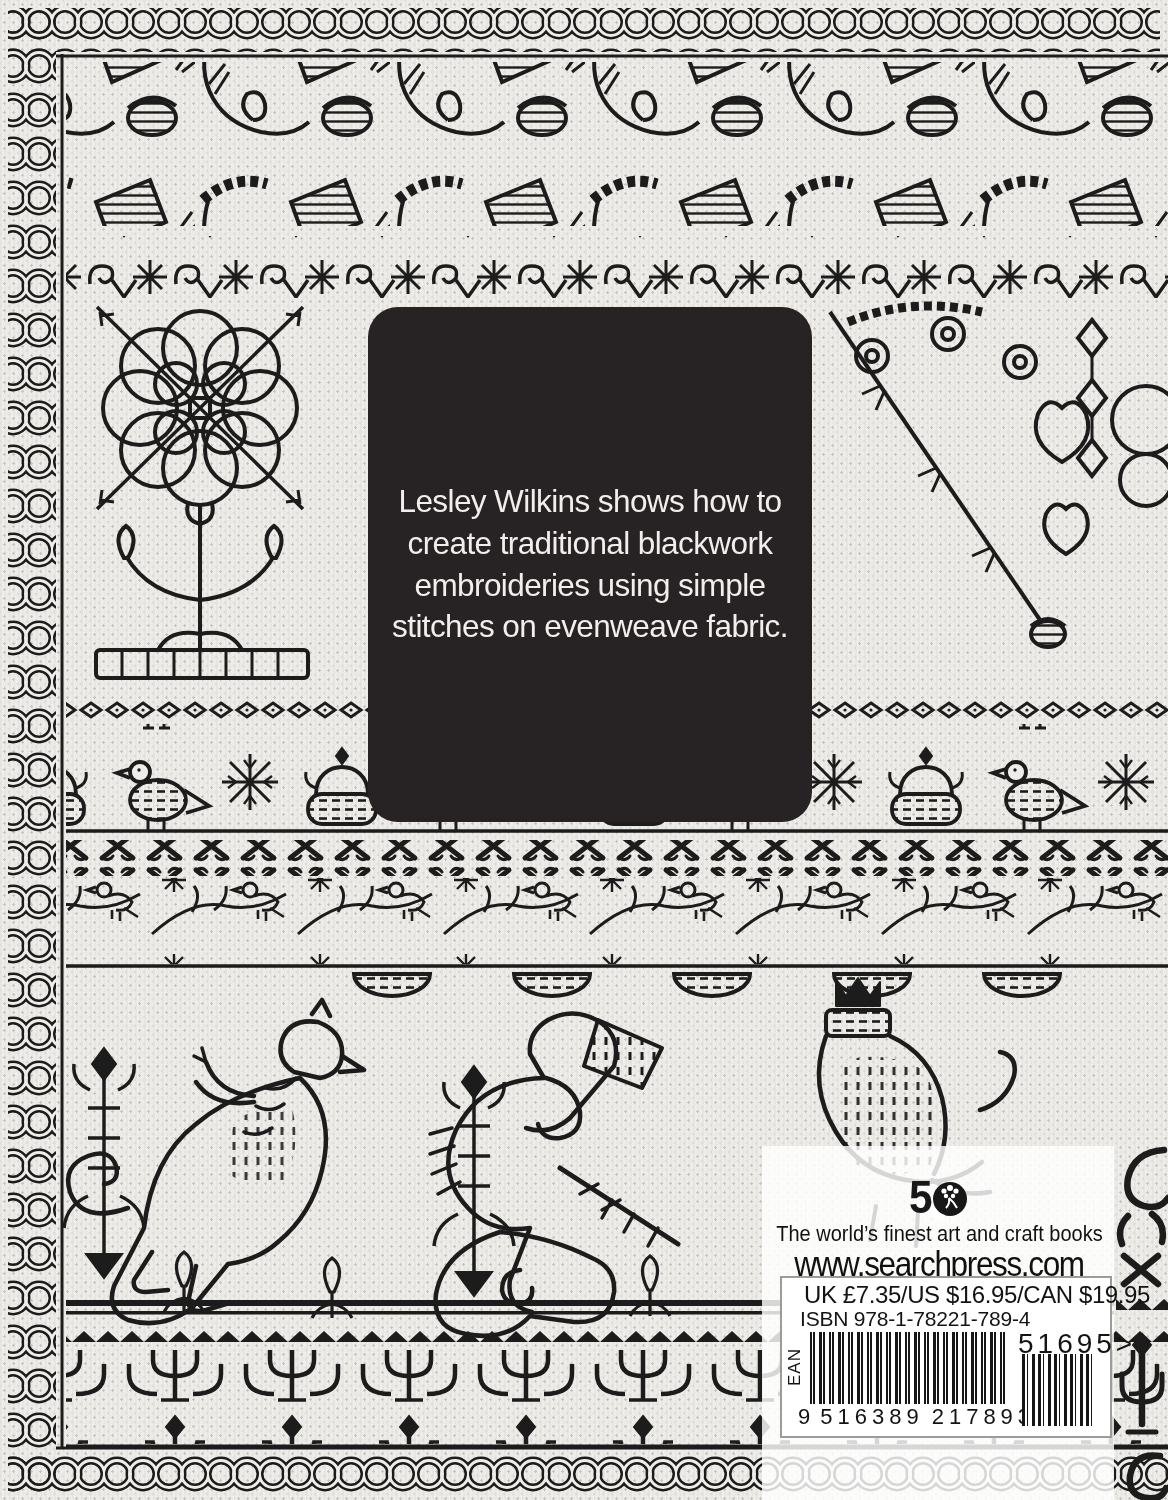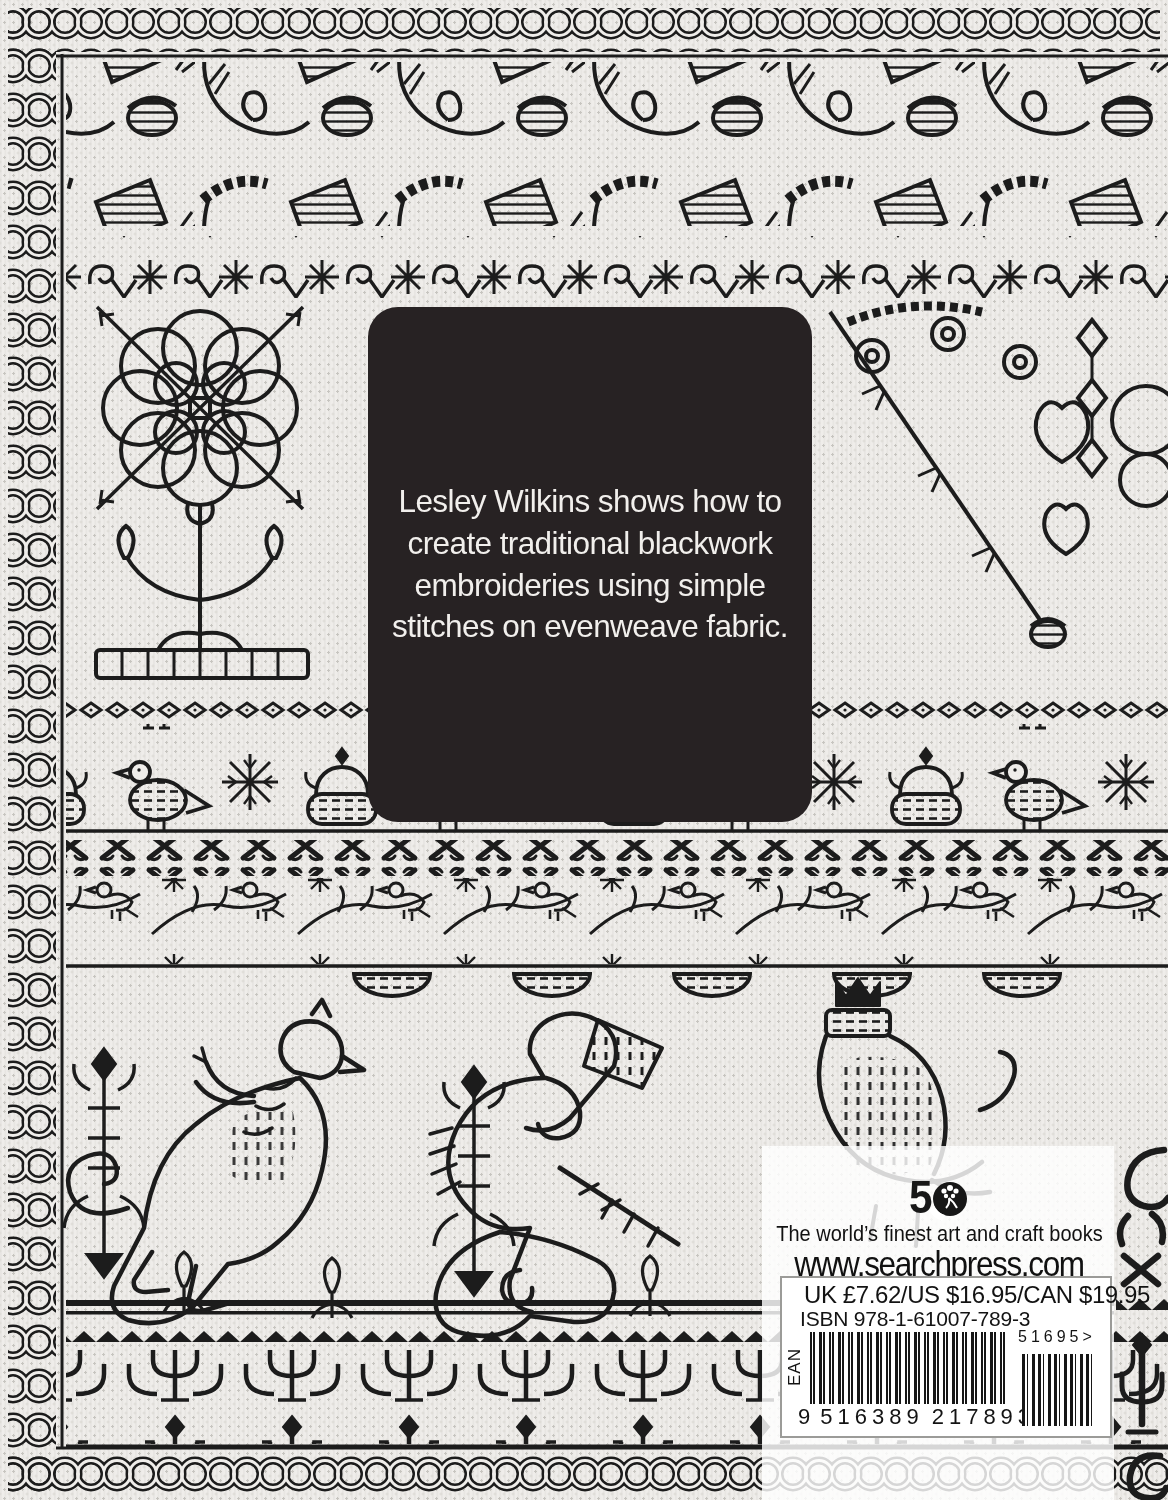--- a/index.html
+++ b/index.html
@@ -47,21 +47,21 @@
   .prices{position:absolute;left:22px;top:3px;font-size:24px;color:#131313;white-space:nowrap;letter-spacing:-0.4px;}
   .isbn{position:absolute;left:18px;top:29px;font-size:21px;color:#131313;white-space:nowrap;letter-spacing:-0.2px;}
   .ean-label{position:absolute;left:3px;top:70px;font-size:17px;color:#131313;writing-mode:vertical-rl;transform:rotate(180deg);letter-spacing:1px;}
   .bars-main{
     position:absolute;left:28px;top:54px;width:198px;height:72px;
     background:repeating-linear-gradient(90deg,#161616 0 2px,#fff 2px 3.5px,#161616 3.5px 5px,#fff 5px 9px,#161616 9px 12px,#fff 12px 13.5px,#161616 13.5px 15px,#fff 15px 19px);
   }
   .digits-row{position:absolute;left:16px;top:126px;font-size:22px;color:#131313;display:flex;}
   .digits-row .lead{margin-right:10px;}
   .digits-row .grp{letter-spacing:5px;margin-right:8px;}
-  .addon-digits{position:absolute;left:236px;top:50px;width:86px;font-size:16px;letter-spacing:4px;color:#131313;white-space:nowrap;}
+  .addon-digits{position:absolute;left:236px;top:50px;width:86px;font-size:28px;letter-spacing:4px;color:#131313;white-space:nowrap;}
   .bars-addon{
     position:absolute;left:240px;top:76px;width:72px;height:72px;
     background:repeating-linear-gradient(90deg,#161616 0 3px,#fff 3px 5px,#161616 5px 6.5px,#fff 6.5px 10px,#161616 10px 13px,#fff 13px 16px);
   }
 </style>
 </head>
 <body>
 
 <div class="canvas">
 
@@ -309,22 +309,22 @@
             <circle cx="16" cy="20" r="2.2"></circle>
         </g>
         <path d="M19 22 q1 6 -3 10 M19 22 q5 4 8 10" stroke="#ffffff" stroke-width="2" fill="none"></path>
       </svg>
     </div>
     <div class="tagline">The world’s finest art and craft books</div>
     <div class="website">www.searchpress.com</div>
   </div>
 
   <div class="price-box">
-    <div class="prices">UK £7.62/US $16.95/CAN $19.95</div>
-    <div class="isbn">ISBN 978-1-61007-789-3</div>
+    <div class="prices">UK £7.35/US $16.95/CAN $19.95</div>
+    <div class="isbn">ISBN 978-1-78221-789-4</div>
     <div class="ean-label">EAN</div>
     <div class="bars-main"></div>
     <div class="digits-row">
       <span class="lead">9</span>
       <span class="grp">516389</span>
       <span class="grp">217893</span>
     </div>
     <div class="addon-digits">51695&gt;</div>
     <div class="bars-addon"></div>
   </div>

